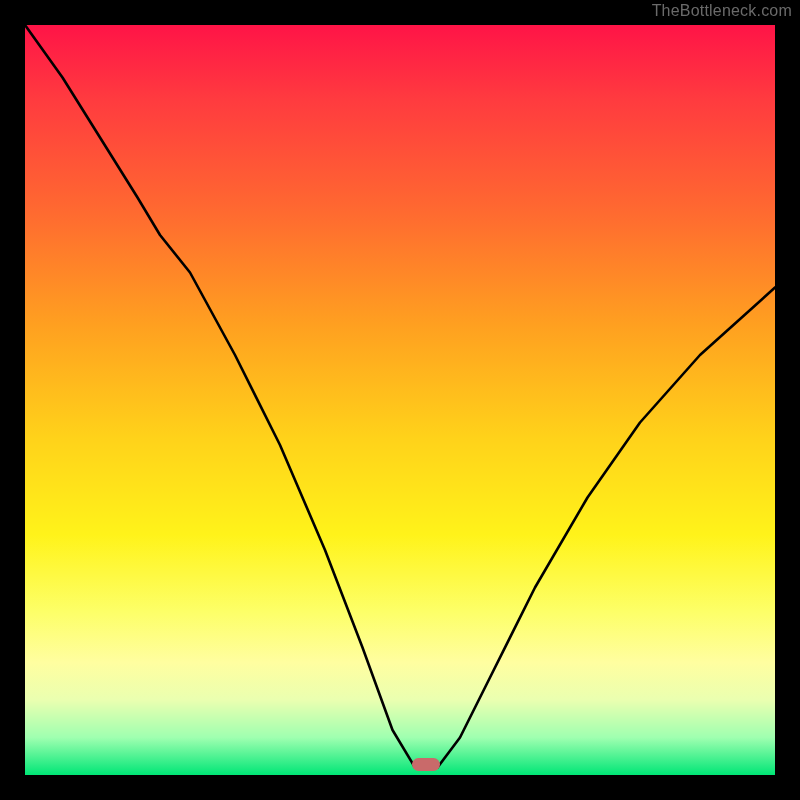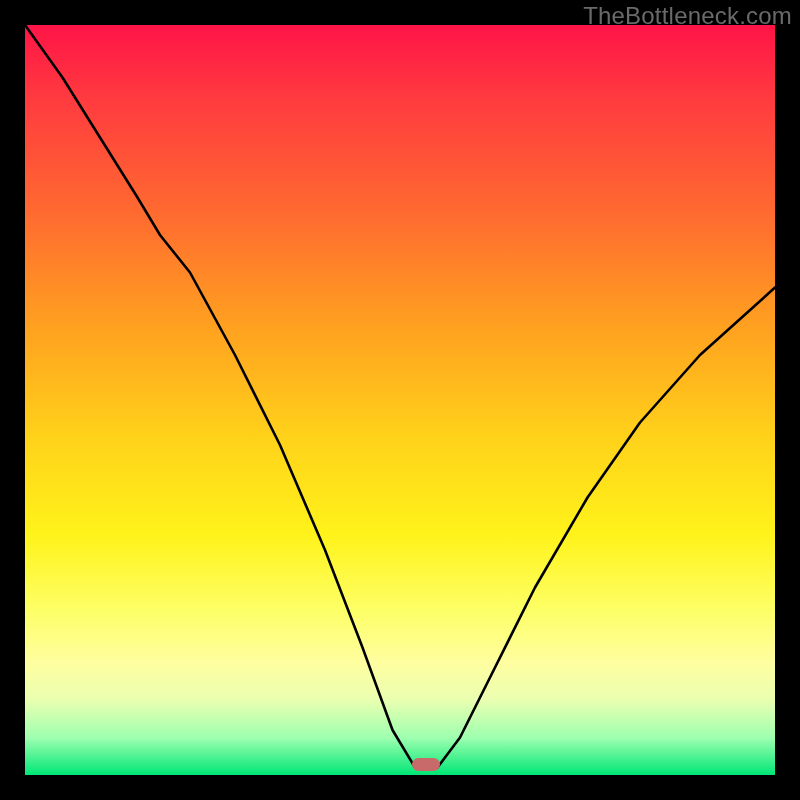--- a/index.html
+++ b/index.html
@@ -36,21 +36,21 @@
       #eaffb0 90%,
       #9fffb0 95%,
       #00e676 100%
     );
   }
   .watermark {
     position: absolute;
     top: 2px;
     right: 8px;
     color: #6a6a6a;
-    font-size: 24px;
+    font-size: 16px;
     font-weight: 500;
     letter-spacing: 0.2px;
     user-select: none;
   }
   svg.curve {
     position: absolute;
     left: 0;
     top: 0;
     width: 750px;
     height: 750px;

